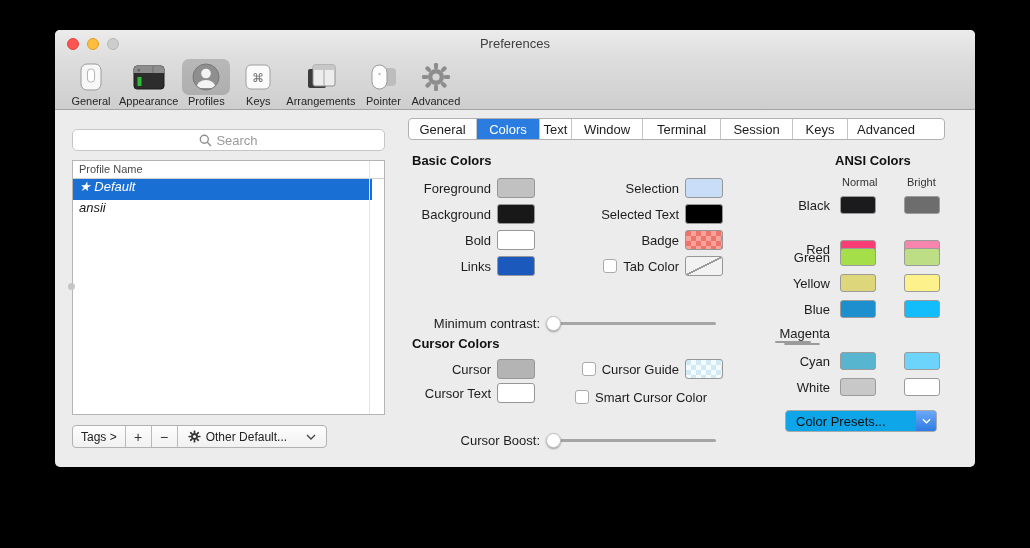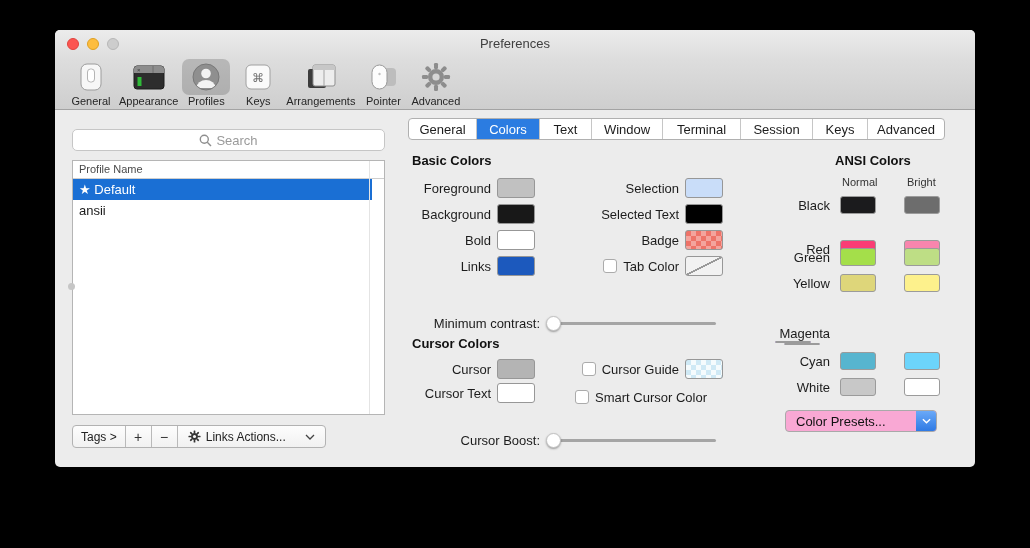--- a/index.html
+++ b/index.html
@@ -18,36 +18,36 @@
   .tb-item { display:flex; flex-direction:column; align-items:center; margin:0 2px; cursor:default; }
   .tb-icon { width:48px; height:36px; display:flex; align-items:center; justify-content:center; border-radius:7px; }
   .tb-item.selected .tb-icon { background:rgba(0,0,0,.17); }
   .tb-label { font-size:11px; color:#262626; margin-top:0px; white-space:nowrap; }
 
   
   .search-field { position:absolute; left:17px; top:99px; width:313px; height:22px; background:#fff; border:1px solid #c6c6c6; border-radius:5px; display:flex; align-items:center; justify-content:center; gap:4px; color:#9a9a9a; font-size:13px; }
   .plist { position:absolute; left:17px; top:130px; width:313px; height:255px; background:#fff; border:1px solid #b5b5b5; }
   .plist-header { height:18px; border-bottom:1px solid #cecece; font-size:11px; color:#4a4a4a; padding:2px 0 0 6px; position:relative; }
   .plist-gutter { position:absolute; right:14px; top:0; bottom:0; width:1px; background:#e4e4e4; }
-  .prow { height:21px; font-size:13px; display:flex; align-items:center; padding-left:6px; color:#1a1a1a; width:299px; }
+  .prow { height:21px; font-size:13px; display:flex; padding-left:6px; color:#1a1a1a; width:299px;font-style:italic; }
   .prow.selected { color:#fff; }
   .pane-dot { position:absolute; left:13px; top:253px; width:7px; height:7px; border-radius:50%; background:#c6c6c6; }
   .footer-bar { position:absolute; left:17px; top:395px; height:23px; display:flex; border:1px solid #b2b2b2; border-radius:4px; background:linear-gradient(#fdfdfd,#f1f1f1); overflow:hidden; }
   .fseg { display:flex; align-items:center; justify-content:center; font-size:12px; color:#222; border-right:1px solid #b9b9b9; padding:0 8px; white-space:nowrap; }
   .fseg:last-child { border-right:none; }
   .fseg.sym { width:26px; padding:0; font-size:14px; color:#333; }
   .fseg.actions { gap:5px; padding:0 10px; }
   .fseg.actions .chev { margin-left:14px; }
 
   
   .tabbar { position:absolute; left:353px; top:88px; width:537px; height:22px; display:flex; background:#fff; border:1px solid #b0b0b0; border-radius:4px; overflow:hidden; }
   .tab { display:flex; align-items:center; justify-content:center; font-size:13px; color:#1c1c1c; border-right:1px solid #c6c6c6; flex:0 0 auto; }
   .tab:last-child { border-right:none; }
   .tab.selected { color:#fff; }
-  .t0{width:68px}.t1{width:63px}.t2{width:52px}.t3{width:71px}.t4{width:78px}.t5{width:72px}.t6{width:55px}.t7{width:76px}
+  .t0{width:68px}.t1{width:63px}.t2{width:32px}.t3{width:71px}.t4{width:78px}.t5{width:72px}.t6{width:55px}.t7{width:76px}
 
   .heading { position:absolute; font-size:13px; font-weight:bold; color:#111; }
   .crow { position:absolute; display:flex; align-items:center; height:20px; }
   .clabel { font-size:13px; color:#1c1c1c; text-align:right; white-space:nowrap; }
   .well { width:38px; height:20px; border:1px solid #979797; border-radius:3px; margin-left:6px; flex:0 0 auto; }
   .checker { background-image:
       linear-gradient(45deg, rgba(255,255,255,.35) 25%, transparent 25%, transparent 75%, rgba(255,255,255,.35) 75%),
       linear-gradient(45deg, rgba(255,255,255,.35) 25%, transparent 25%, transparent 75%, rgba(255,255,255,.35) 75%);
       background-size:10px 10px; background-position:0 0,5px 5px; }
   .checker-lite { background-image:
@@ -59,21 +59,21 @@
   .slider { position:relative; height:3px; background:#a5a5a5; border-radius:2px; margin-left:8px; }
   .knob { position:absolute; left:-2px; top:-6px; width:15px; height:15px; border-radius:50%; background:#fff; border:1px solid #c2c2c2; box-shadow:0 1px 2px rgba(0,0,0,.35); }
 
   .ansi-col-label { position:absolute; font-size:11px; color:#333; }
   .arow { position:absolute; display:flex; align-items:center; height:18px; }
   .alabel { width:85px; font-size:13px; color:#1c1c1c; text-align:right; }
   .awell { width:36px; height:18px; border:1px solid #9b9b9b; border-radius:3px; }
   .awell.n { margin-left:10px; }
   .awell.b { margin-left:28px; }
 
-  .presets { position:absolute; left:730px; top:380px; width:152px; height:22px; background:#f9a8d4; border:1px solid #a9a9a9; border-radius:4px; display:flex; align-items:center; font-size:13px; color:#111; }
+  .presets { position:absolute; left:730px; top:380px; width:152px; height:22px; background:#0ea5e9; border:1px solid #a9a9a9; border-radius:4px; display:flex; align-items:center; font-size:13px; color:#111; }
   .presets .plabel { padding-left:10px; flex:1; }
   .presets .pcap { width:20px; height:100%; border-radius:0 3px 3px 0; display:flex; align-items:center; justify-content:center; background:linear-gradient(#6aa9f8,#2f7ae4); }
 </style>
 </head>
 <body>
 
 <div class="win">
 
   <div class="titlebar">
     <div class="lights">
@@ -214,21 +214,21 @@
               <rect x="1" y="13" width="6" height="4" rx="1.3"></rect>
               <rect x="23" y="13" width="6" height="4" rx="1.3"></rect>
               <rect x="13" y="1" width="4" height="6" rx="1.3" transform="rotate(45 15 15)"></rect>
               <rect x="13" y="23" width="4" height="6" rx="1.3" transform="rotate(45 15 15)"></rect>
               <rect x="1" y="13" width="6" height="4" rx="1.3" transform="rotate(45 15 15)"></rect>
               <rect x="23" y="13" width="6" height="4" rx="1.3" transform="rotate(45 15 15)"></rect>
             </g>
           </g>
           <circle cx="15" cy="15" r="3.6" fill="#f6f6f6"></circle>
         </svg>
-      <span>Links Actions...</span>
+      <span>Other Default...</span>
       <svg class="chev" width="10" height="6" viewBox="0 0 10 6">
           <polyline points="1,1 5,5 9,1" fill="none" stroke="#444" stroke-width="1.3"></polyline>
         </svg>
     </div>
   </div>
 
   <div class="tabbar">
     <div class="tab t0">General</div>
     <div class="tab t1 selected" style="background-color: rgb(43, 124, 225);">Colors</div>
     <div class="tab t2">Text</div>
@@ -326,20 +326,25 @@
   <div class="arow" style="left:690px; top:218px;">
     <span class="alabel">Green</span>
     <span class="awell n" style="background-color: rgb(164, 223, 74);"></span>
     <span class="awell b" style="background-color: rgb(190, 222, 133);"></span>
   </div>
   <div class="arow" style="left:690px; top:244px;">
     <span class="alabel">Yellow</span>
     <span class="awell n" style="background-color: rgb(222, 214, 122);"></span>
     <span class="awell b" style="background-color: rgb(253, 241, 140);"></span>
   </div>
+  <div class="arow" style="left:690px; top:270px;">
+    <span class="alabel">Blue</span>
+    <span class="awell n" style="background-color: rgb(30, 143, 206);"></span>
+    <span class="awell b" style="background-color: rgb(19, 189, 251);"></span>
+  </div>
   <div class="arow" style="left:690px; top:296px;flex-direction:column;">
     <span class="alabel">Magenta</span>
     <span class="awell n" style="background-color: rgb(138, 61, 242);"></span>
     <span class="awell b" style="background-color: rgb(184, 155, 247);"></span>
   </div>
   <div class="arow" style="left:690px; top:322px;">
     <span class="alabel">Cyan</span>
     <span class="awell n" style="background-color: rgb(87, 181, 207);"></span>
     <span class="awell b" style="background-color: rgb(108, 212, 251);"></span>
   </div>

